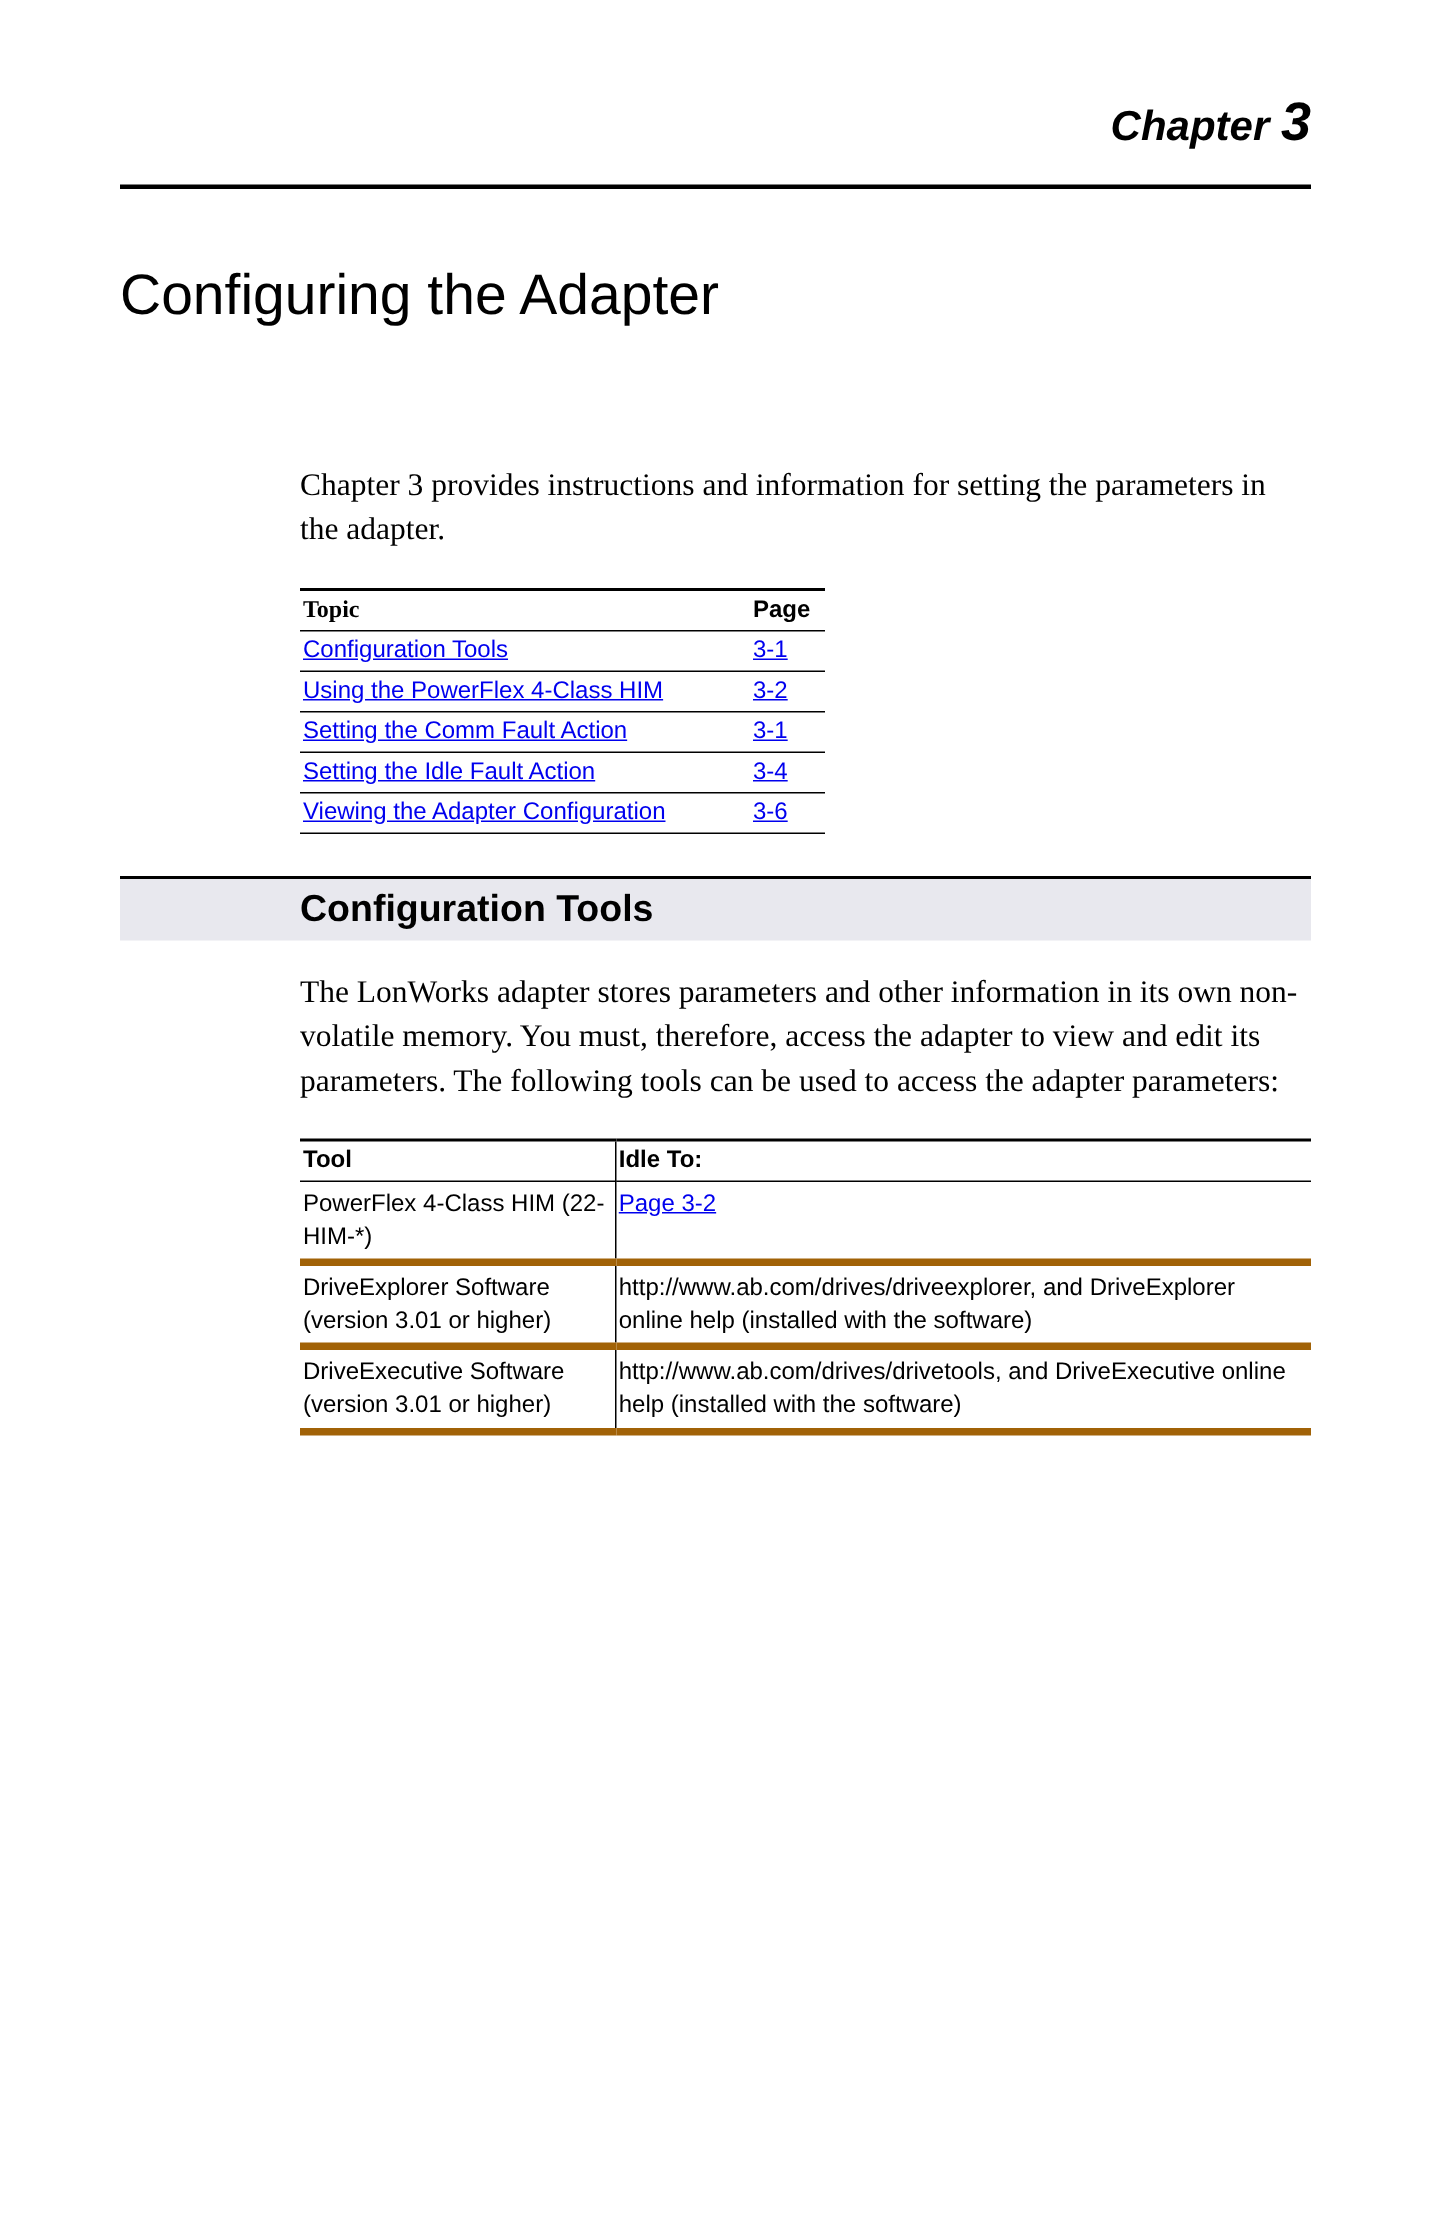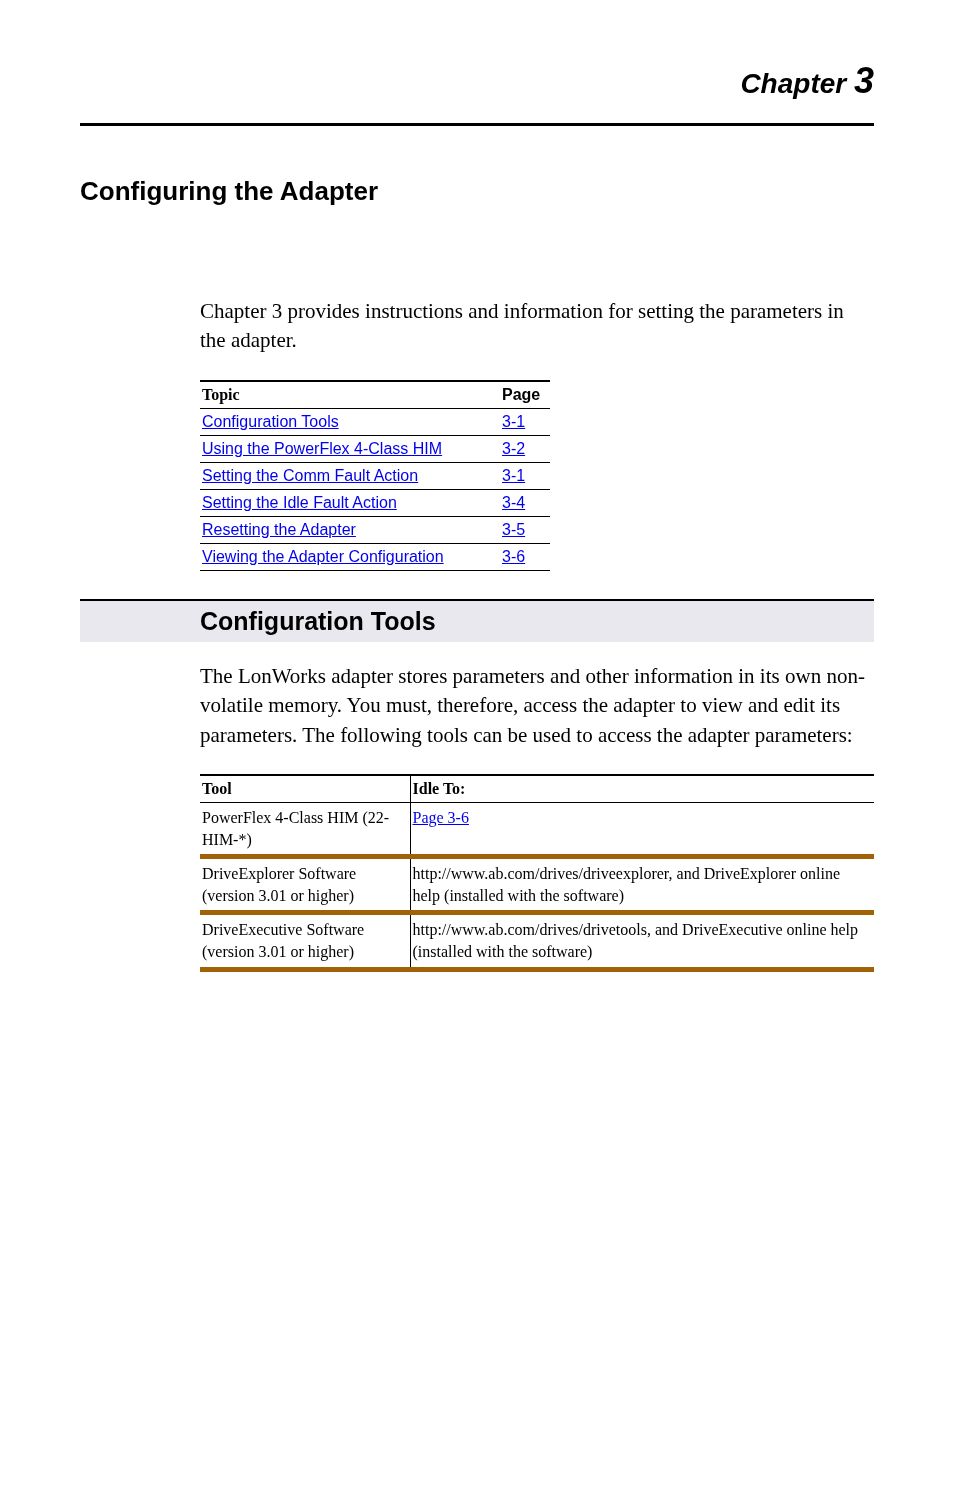--- a/index.html
+++ b/index.html
@@ -25,22 +25,22 @@
     .chapter-number {
       font-size: 36px;
       font-style: italic;
     }
     .chapter-underline {
       border-bottom: 3px solid #000;
       margin-bottom: 50px;
     }
     .page-title {
       font-family: Arial, Helvetica, sans-serif;
-      font-weight: bold;
-      font-size: 26px;
+      font-weight: normal;
+      font-size: 38px;
       margin-bottom: 90px;
     }
     .content-block {
       margin-left: 120px;
     }
     .intro-text {
       font-size: 21px;
       line-height: 1.4;
       margin-bottom: 24px;
     }
@@ -87,21 +87,21 @@
       font-weight: bold;
       font-size: 25px;
     }
     .body-text {
       font-size: 21px;
       line-height: 1.4;
       margin-bottom: 24px;
     }
     .tool-table {
       border-collapse: collapse;
-      font-family: Liberation Serif, serif;
+      font-family: Liberation Sans, sans-serif;
       font-size: 16px;
       width: 100%;
     }
     .tool-table th {
       text-align: left;
       font-weight: bold;
       border-top: 2px solid #000;
       border-bottom: 1px solid #000;
       padding: 4px 6px 4px 2px;
     }
@@ -149,24 +149,20 @@
       </tr>
       <tr>
         <td><a href="#" class="link">Setting the Comm Fault Action</a></td>
         <td><a href="#" class="link">3-1</a></td>
       </tr>
       <tr>
         <td><a href="#" class="link">Setting the Idle Fault Action</a></td>
         <td><a href="#" class="link">3-4</a></td>
       </tr>
       <tr>
-        <td><a href="#" class="link">Resetting the Adapter</a></td>
-        <td><a href="#" class="link">3-5</a></td>
-      </tr>
-      <tr>
         <td><a href="#" class="link">Viewing the Adapter Configuration</a></td>
         <td><a href="#" class="link">3-6</a></td>
       </tr>
     </tbody>
   </table>
 
 </div>
 
 <div class="section-heading-wrap">
   <h2 class="section-heading">Configuration Tools</h2>
@@ -178,21 +174,21 @@
   <table class="tool-table">
     <thead>
       <tr>
         <th>Tool</th>
         <th>Idle To:</th>
       </tr>
     </thead>
     <tbody>
       <tr>
         <td>PowerFlex 4-Class HIM (22-HIM-*)</td>
-        <td><a href="#" class="link">Page 3-6</a></td>
+        <td><a href="#" class="link">Page 3-2</a></td>
       </tr>
       <tr>
         <td>DriveExplorer Software (version 3.01 or higher)</td>
         <td>http://www.ab.com/drives/driveexplorer, and DriveExplorer online help (installed with the software)</td>
       </tr>
       <tr>
         <td>DriveExecutive Software (version 3.01 or higher)</td>
         <td>http://www.ab.com/drives/drivetools, and DriveExecutive online help (installed with the software)</td>
       </tr>
     </tbody>

